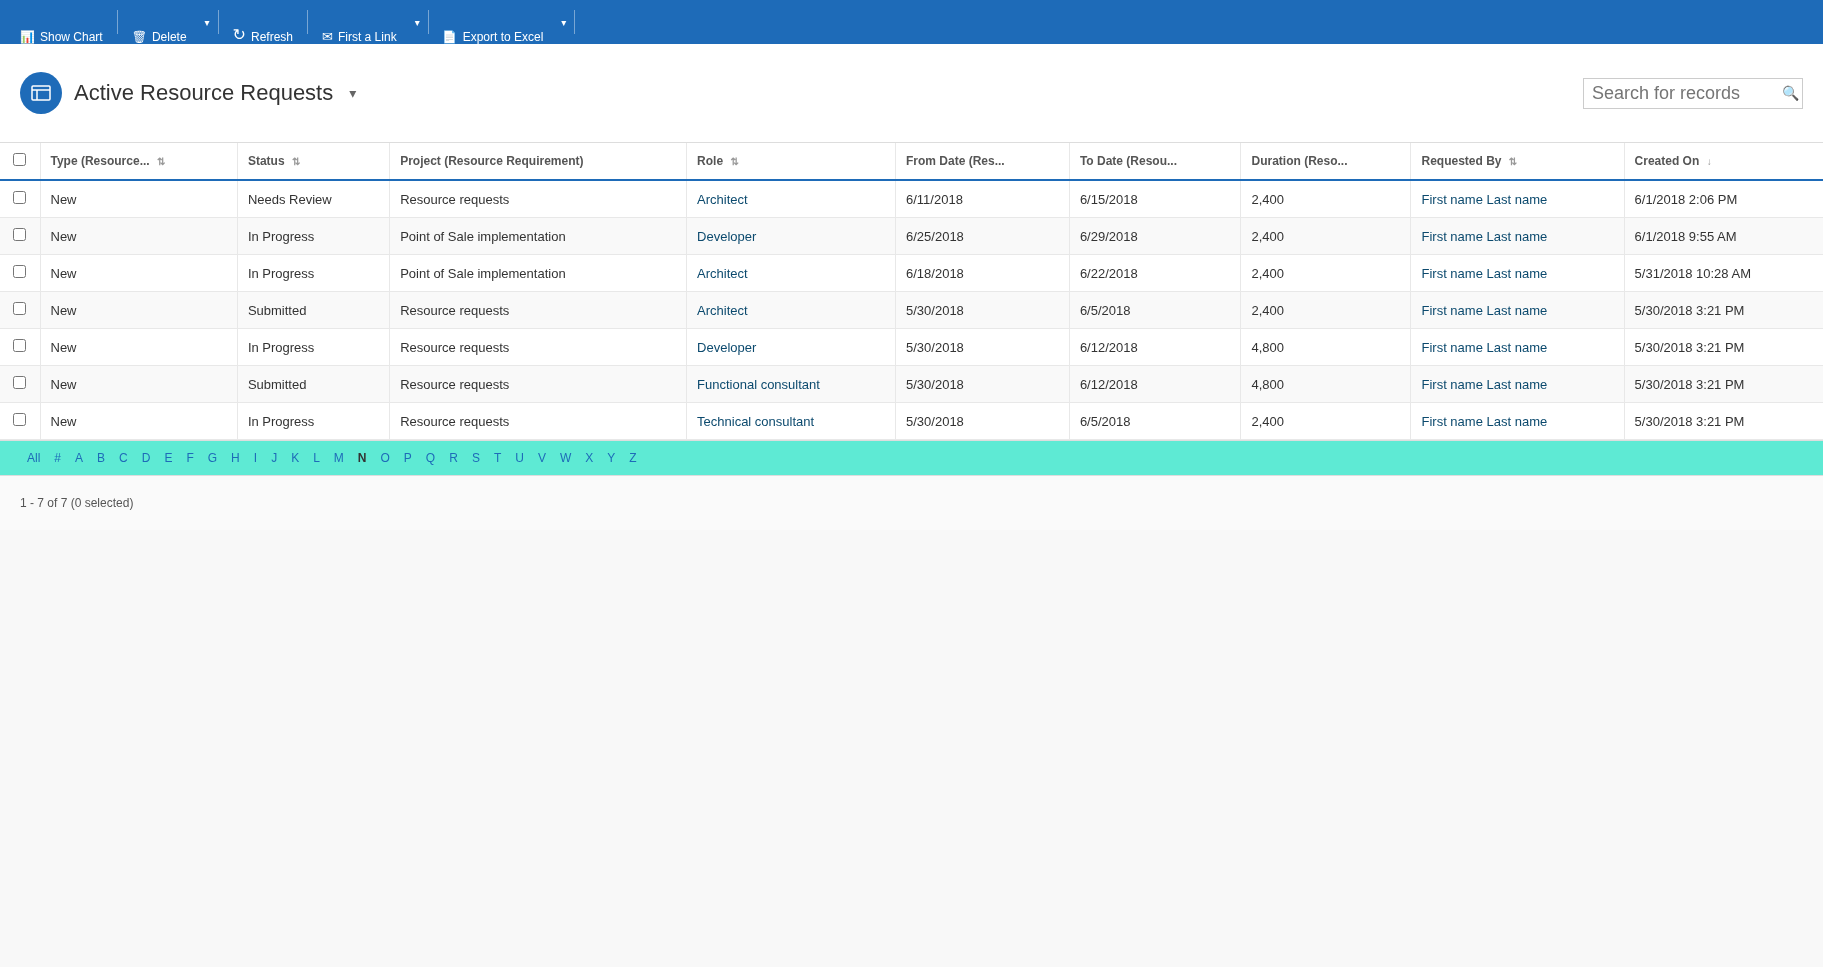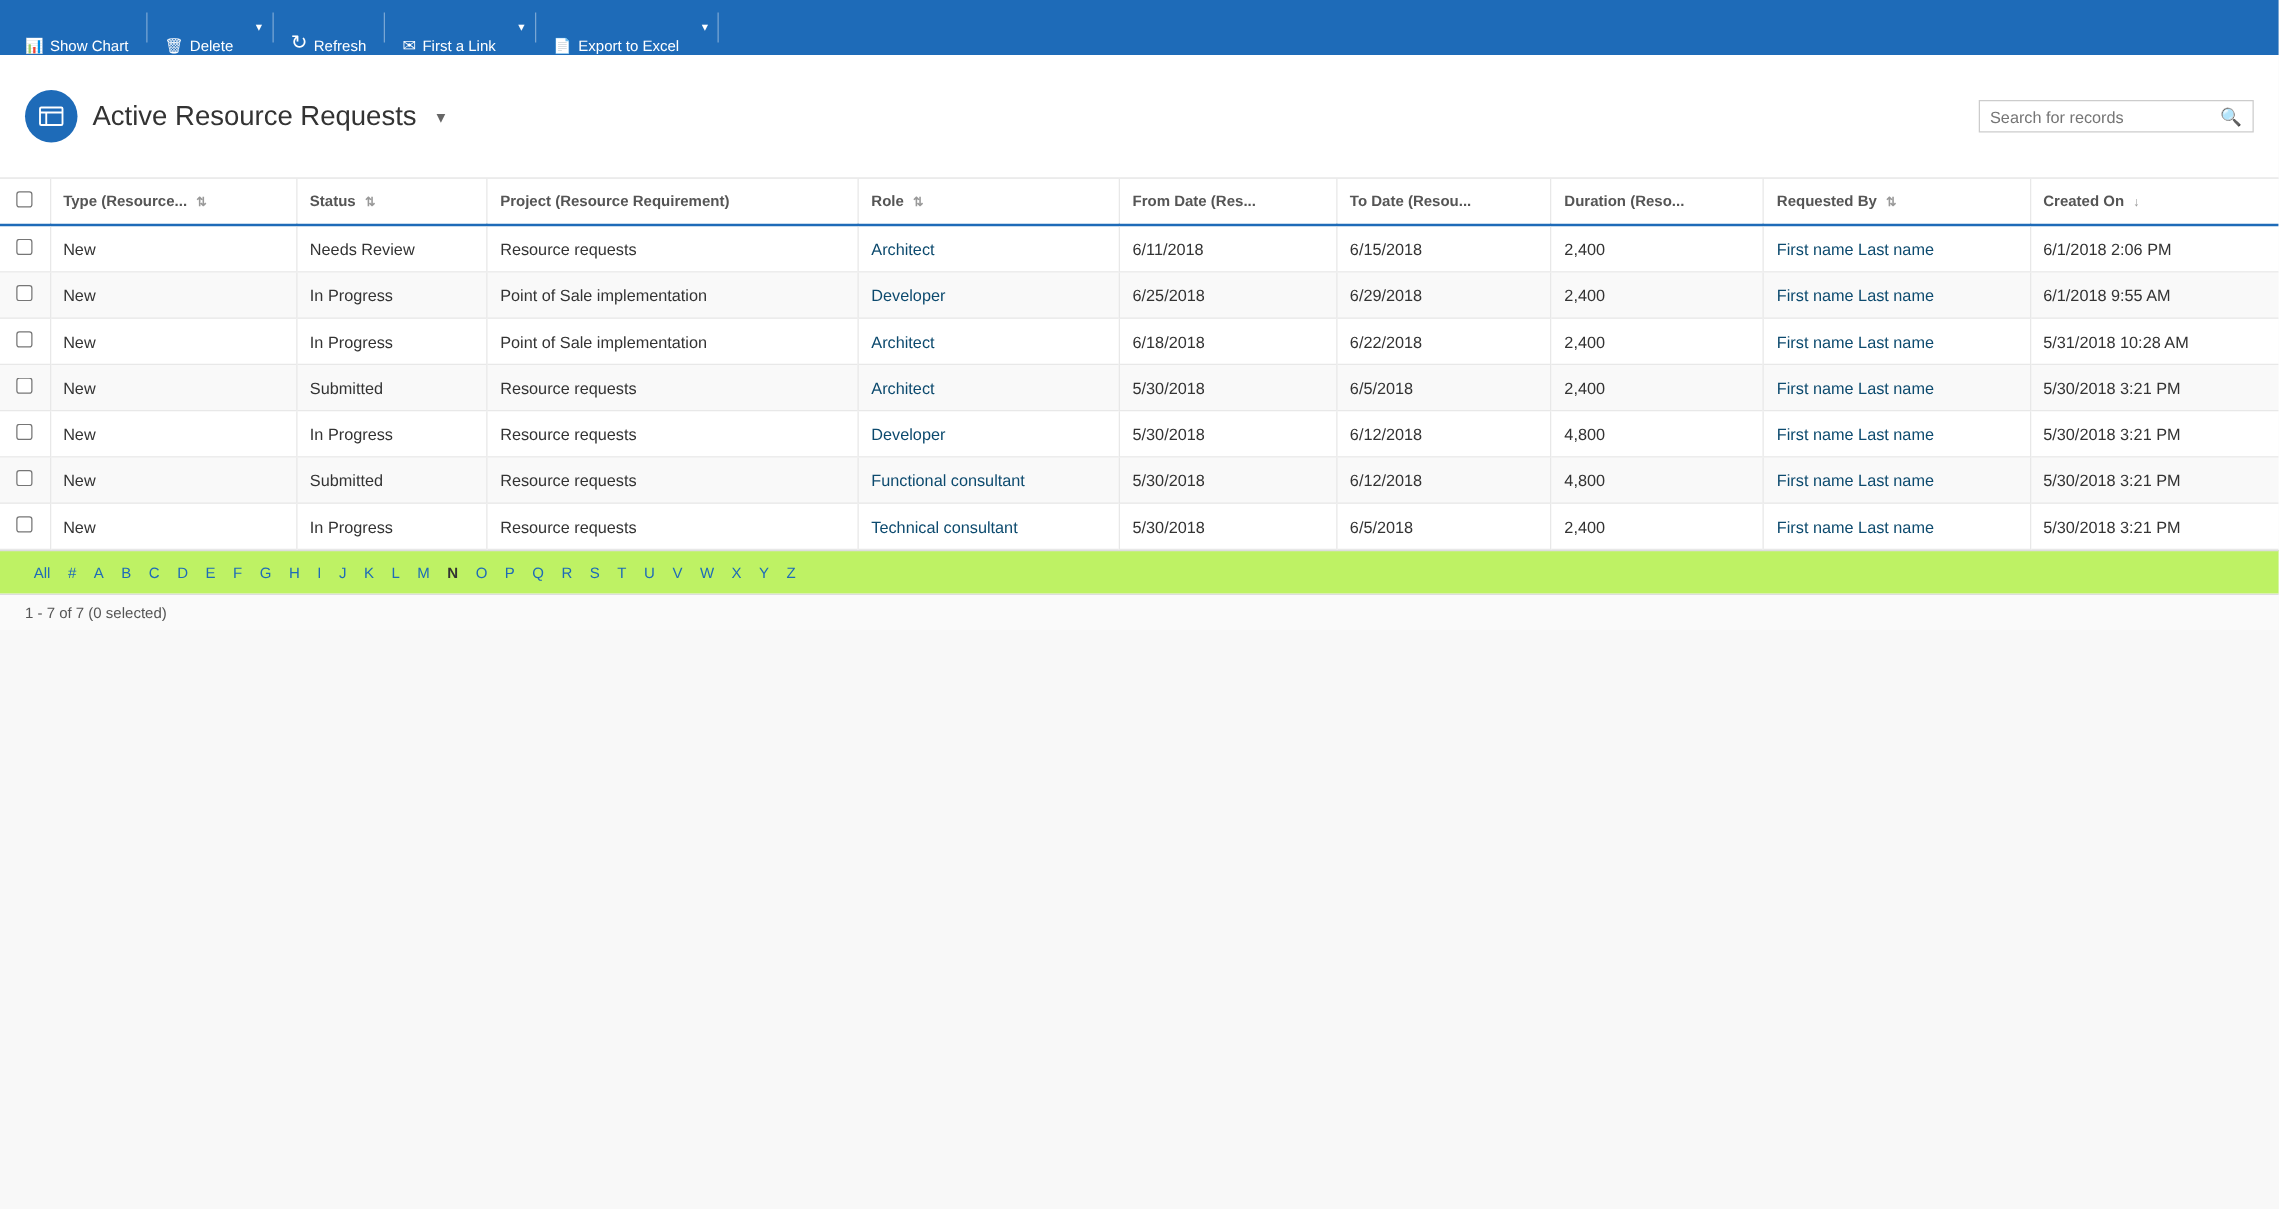--- a/index.html
+++ b/index.html
@@ -87,21 +87,21 @@
       display: flex;
       align-items: center;
       border: 1px solid #ccc;
       background: #fff;
       padding: 4px 8px;
       width: 220px;
     }
     .search-input {
       border: none;
       outline: none;
-      font-size: 13px;
+      font-size: 18px;
       color: #3b82f6;
       width: 190px;
       background: transparent;
     }
     .search-icon {
       color: #666;
       font-size: 14px;
     }
 
     
@@ -153,37 +153,37 @@
       border-right: 1px solid #e8e8e8;
     }
     tbody td:last-child { border-right: none; }
     .link-text { color: #0c4a6e; cursor: pointer; }
 
     
     .pagination-bar {
       display: flex;
       align-items: center;
       padding: 6px 20px;
-      background: #bef264;
+      background: #5eead4;
       border-top: 1px solid #ddd;
       gap: 0;
     }
     .page-letter {
       padding: 4px 7px;
       font-size: 12px;
       color: #1e6bb8;
       cursor: pointer;
       background: none;
       border: none;
     }
     .page-letter.active { font-weight: bold; color: #333; }
 
     
     .status-bar {
-      padding: 7px 20px;
+      padding: 20px 20px;
       font-size: 12px;
       color: #555;
       background: #fafafa;
       border-top: 1px solid #ddd;
     }
 
     
     .icon-chart::before { content: '📊'; }
     .icon-delete::before { content: '🗑'; font-size: 12px; }
     .icon-refresh::before { content: '↻'; font-size: 16px; }

